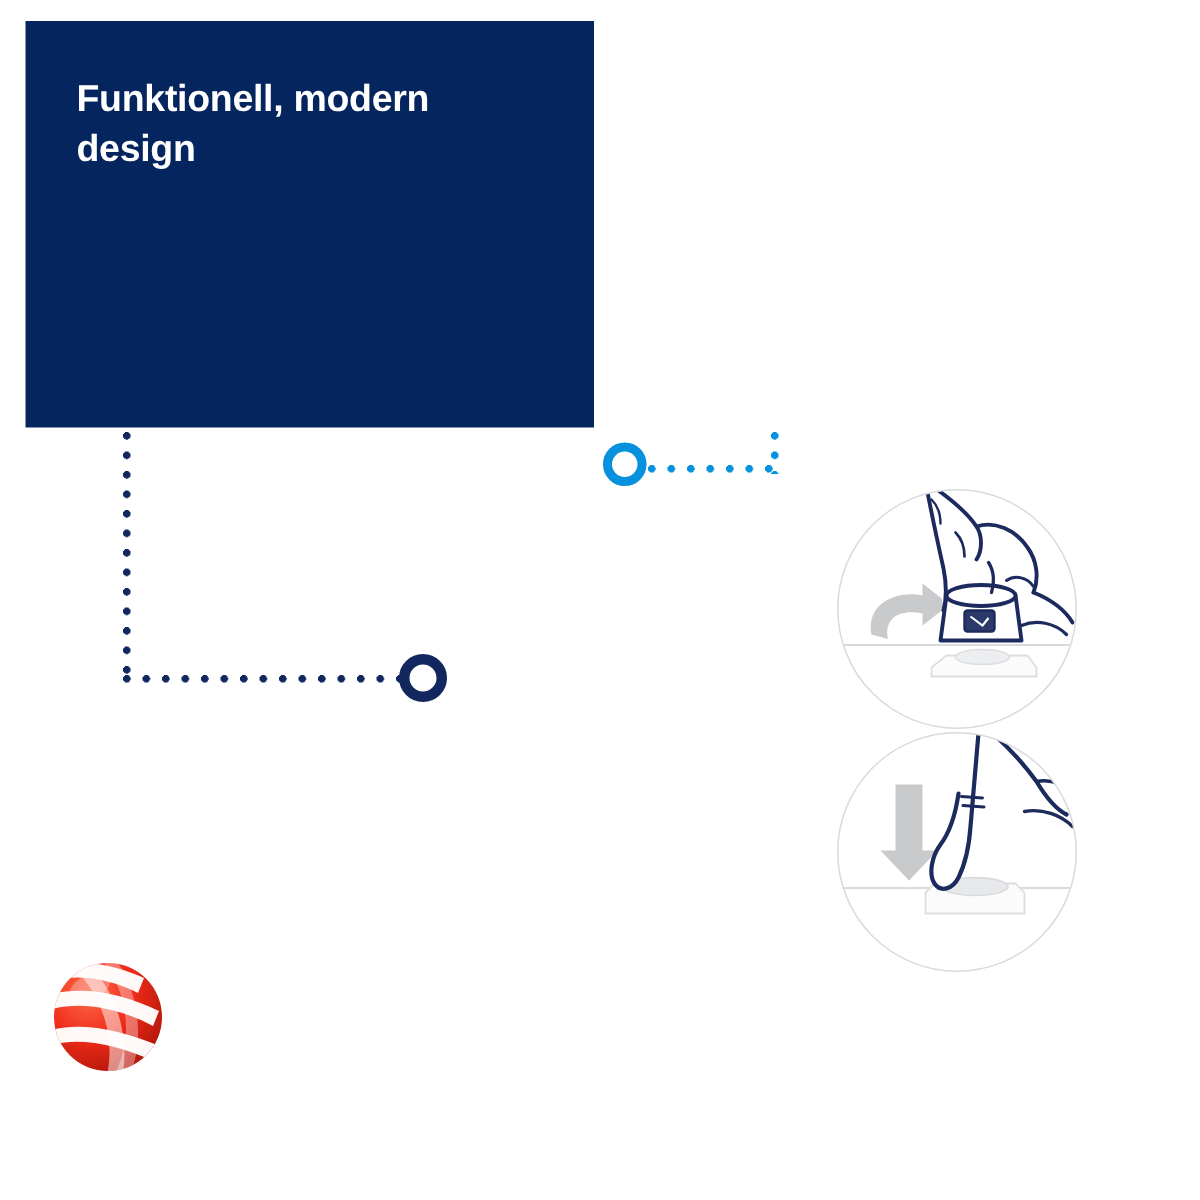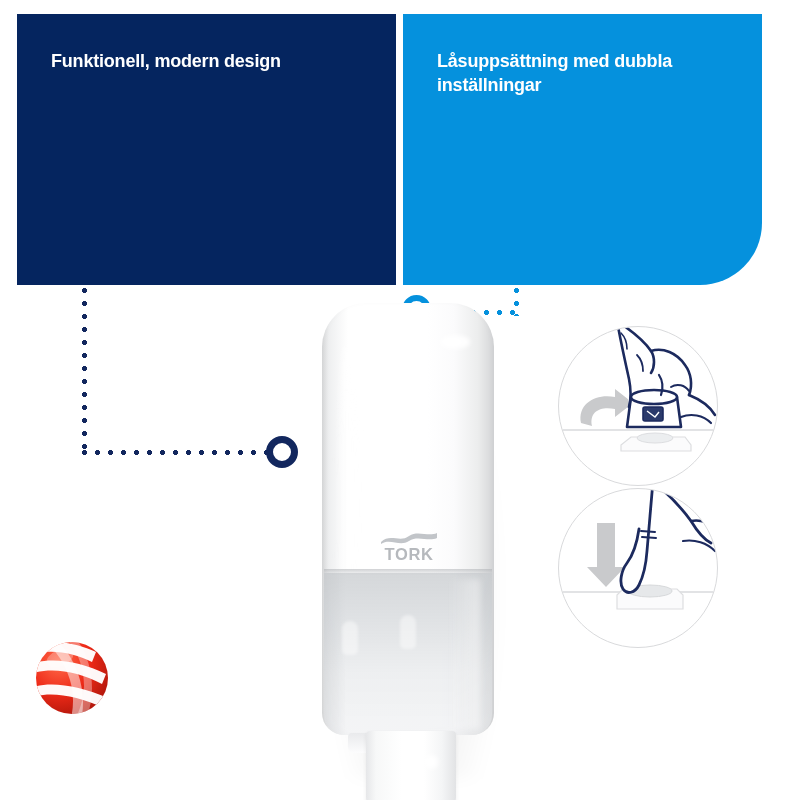--- a/index.html
+++ b/index.html
@@ -33,21 +33,21 @@
     left: 403px;
     top: 14px;
     width: 359px;
     height: 271px;
     background: #0591dd;
     border-bottom-right-radius: 62px;
   }
   .panel-title {
     margin: 0;
     color: #ffffff;
-    font-size: 18px;
+    font-size: 25px;
     font-weight: bold;
     line-height: 1.32;
     letter-spacing: -0.2px;
   }
 
   
   .dots-v, .dots-h {
     position: absolute;
   }
   .dots-v {
@@ -256,56 +256,29 @@
 </style>
 </head>
 <body>
 
 <div id="canvas">
 
   <div class="panel" id="panel-left">
     <p class="panel-title">Funktionell, modern design</p>
   </div>
 
-  <div class="panel" id="panel-right">
-    <p class="panel-title">Låsuppsättning med dubbla inställningar</p>
-  </div>
 
   <div class="dots-v" id="navy-dots-v"></div>
   <div class="dots-h" id="navy-dots-h"></div>
   <div class="ring" id="navy-ring"></div>
 
   <div class="dots-v" id="blue-dots-v"></div>
   <div class="dots-h" id="blue-dots-h"></div>
   <div class="ring" id="blue-ring"></div>
 
-  <div id="dispenser">
-    <div id="disp-shadow"></div>
-    <div id="disp-body"></div>
-    <div id="disp-gloss-top"></div>
-    <div id="disp-highlight-dot"></div>
-    <div id="disp-gloss-left"></div>
-
-    <div id="tork-logo">
-      <svg id="tork-swoosh" width="58" height="14" viewBox="0 0 58 14">
-        <path d="M1 11 C 10 2, 20 12, 29 5 C 38 -1, 48 6, 57 2 L 57 7 C 48 11, 38 4, 29 10 C 20 16, 10 7, 1 13 Z" fill="#c2c5c9"></path>
-      </svg>
-      <div id="tork-word">TORK</div>
-    </div>
-
-    <div id="disp-window-cap"></div>
-    <div id="disp-window"></div>
-    <div class="bottle-bump" id="bump-a"></div>
-    <div class="bottle-bump" id="bump-b"></div>
-    <div id="disp-window-gloss"></div>
-
-    <div id="disp-lever-tab"></div>
-    <div id="disp-lever"></div>
-    <div id="disp-lever-gloss"></div>
-  </div>
 
   <div class="instr-circle" id="instr-1">
     <svg class="instr-svg" width="160" height="160" viewBox="0 0 160 160">
 
       <line x1="0" y1="103" x2="160" y2="103" stroke="#d9dadc" stroke-width="1.4"></line>
 
       <path d="M22 96 C 18 76, 38 66, 56 70 L 56 62 L 74 76 L 56 90 L 56 82 C 42 79, 30 84, 33 99 Z" fill="#c9cacc"></path>
 
       <path d="M62 118 L 72 110 L 126 110 L 132 118 L 132 124 L 62 124 Z" fill="#fbfbfc" stroke="#dddee0" stroke-width="1.2"></path>
       <ellipse cx="96" cy="111" rx="18" ry="5" fill="#eceef0" stroke="#dcdde0" stroke-width="1"></ellipse>

